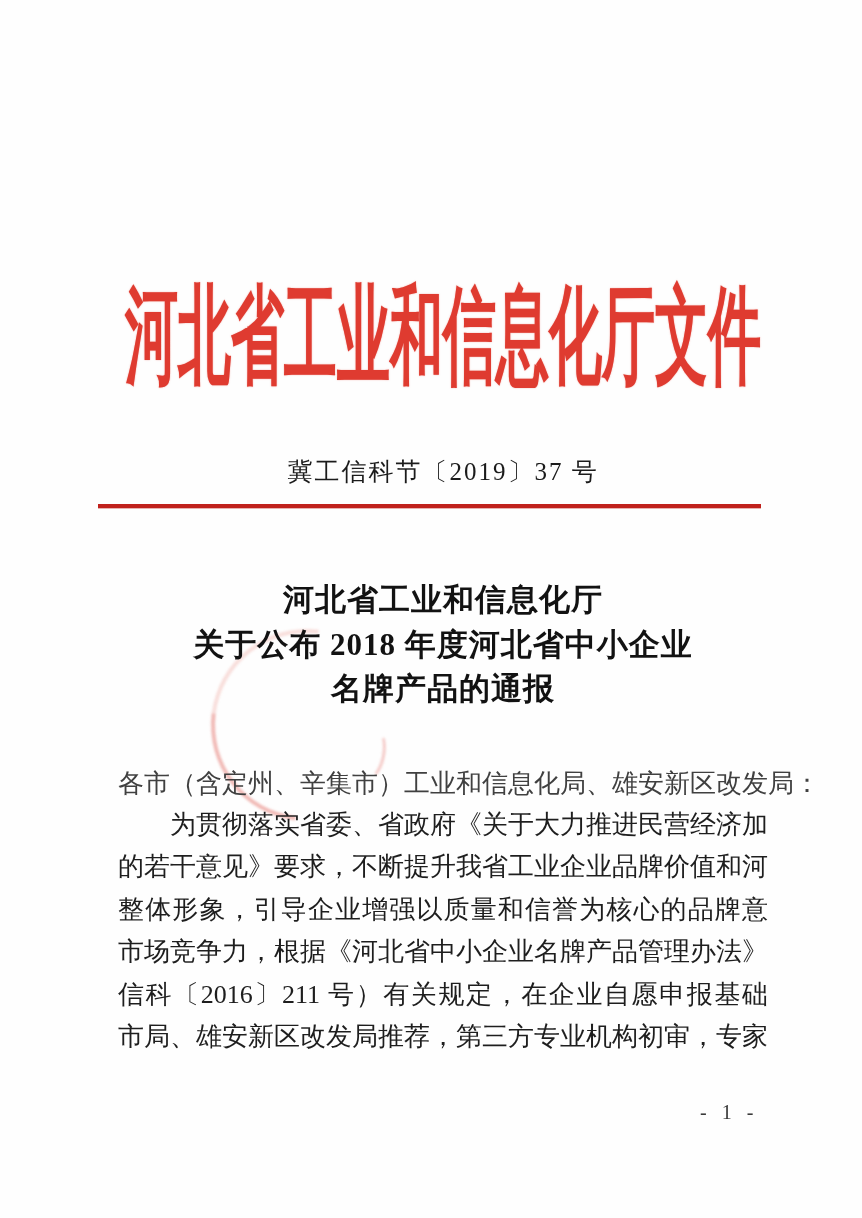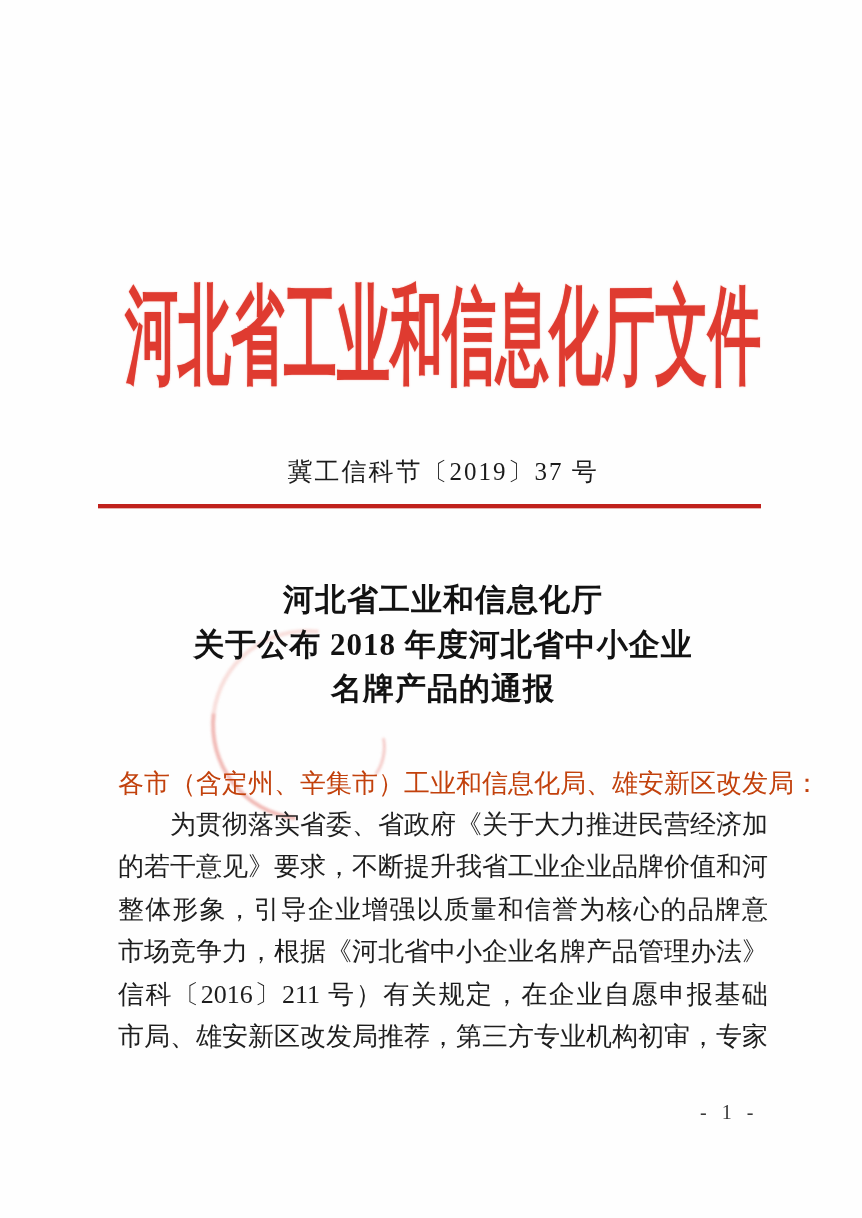--- a/index.html
+++ b/index.html
@@ -62,21 +62,21 @@
     text-align:center;
     font-size:31px;line-height:44.5px;
     font-weight:bold;
     color:#121212;
     letter-spacing:1px;
   }
   
   .salutation{
     position:absolute;top:766px;left:118px;width:660px;
     font-size:26px;line-height:36px;
-    color:#c2410c;
+    color:#404040;
     white-space:nowrap;
   }
   
   .para{
     position:absolute;top:804px;left:118px;width:650px;
     font-size:26px;line-height:42.4px;
     color:#1e1e1e;
   }
   .para .line{
     height:42.4px;

